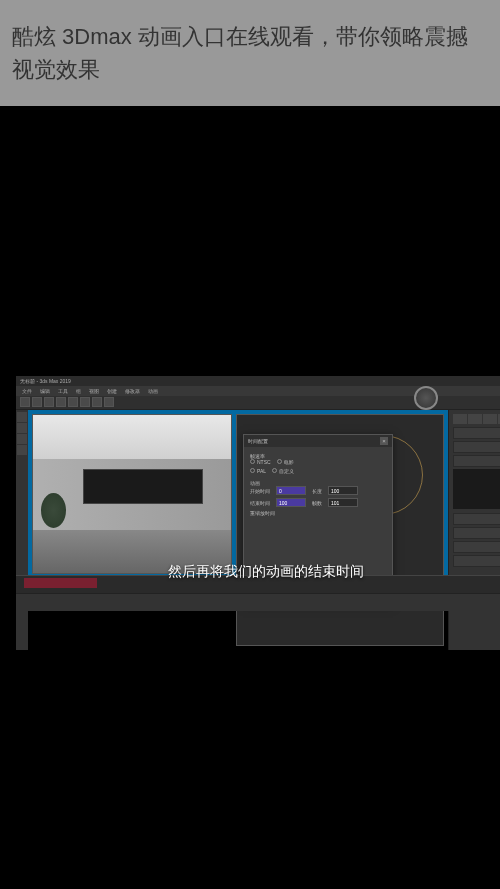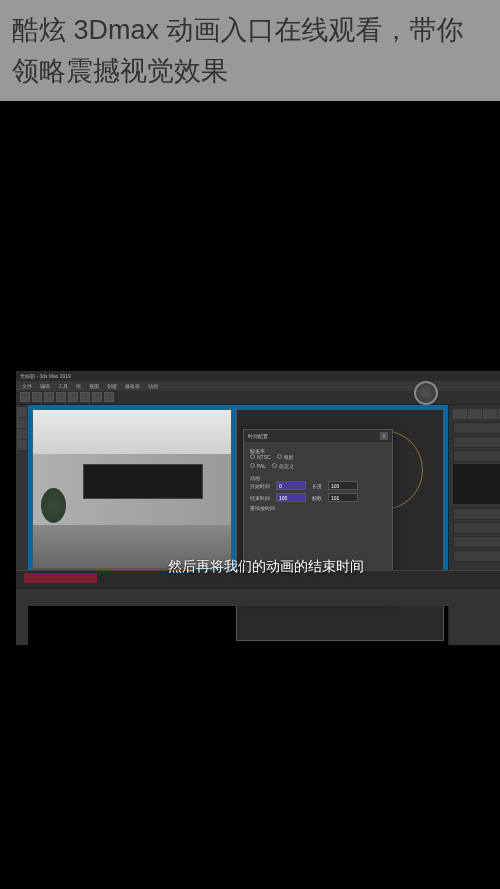--- a/index.html
+++ b/index.html
@@ -7,22 +7,22 @@
       width: 500px;
       height: 889px;
       background: #000;
       font-family: "Microsoft YaHei", sans-serif;
       overflow: hidden;
       position: relative;
     }
     .article-title {
       background: #999;
       color: #333;
-      font-size: 27px;
-      padding: 10px 12px;
+      font-size: 22px;
+      padding: 20px 12px;
       line-height: 1.5;
     }
     .video-area {
       position: relative;
       width: 100%;
       height: calc(889px - 84px);
       background: #000;
     }
     .overlay-title {
       position: absolute;

